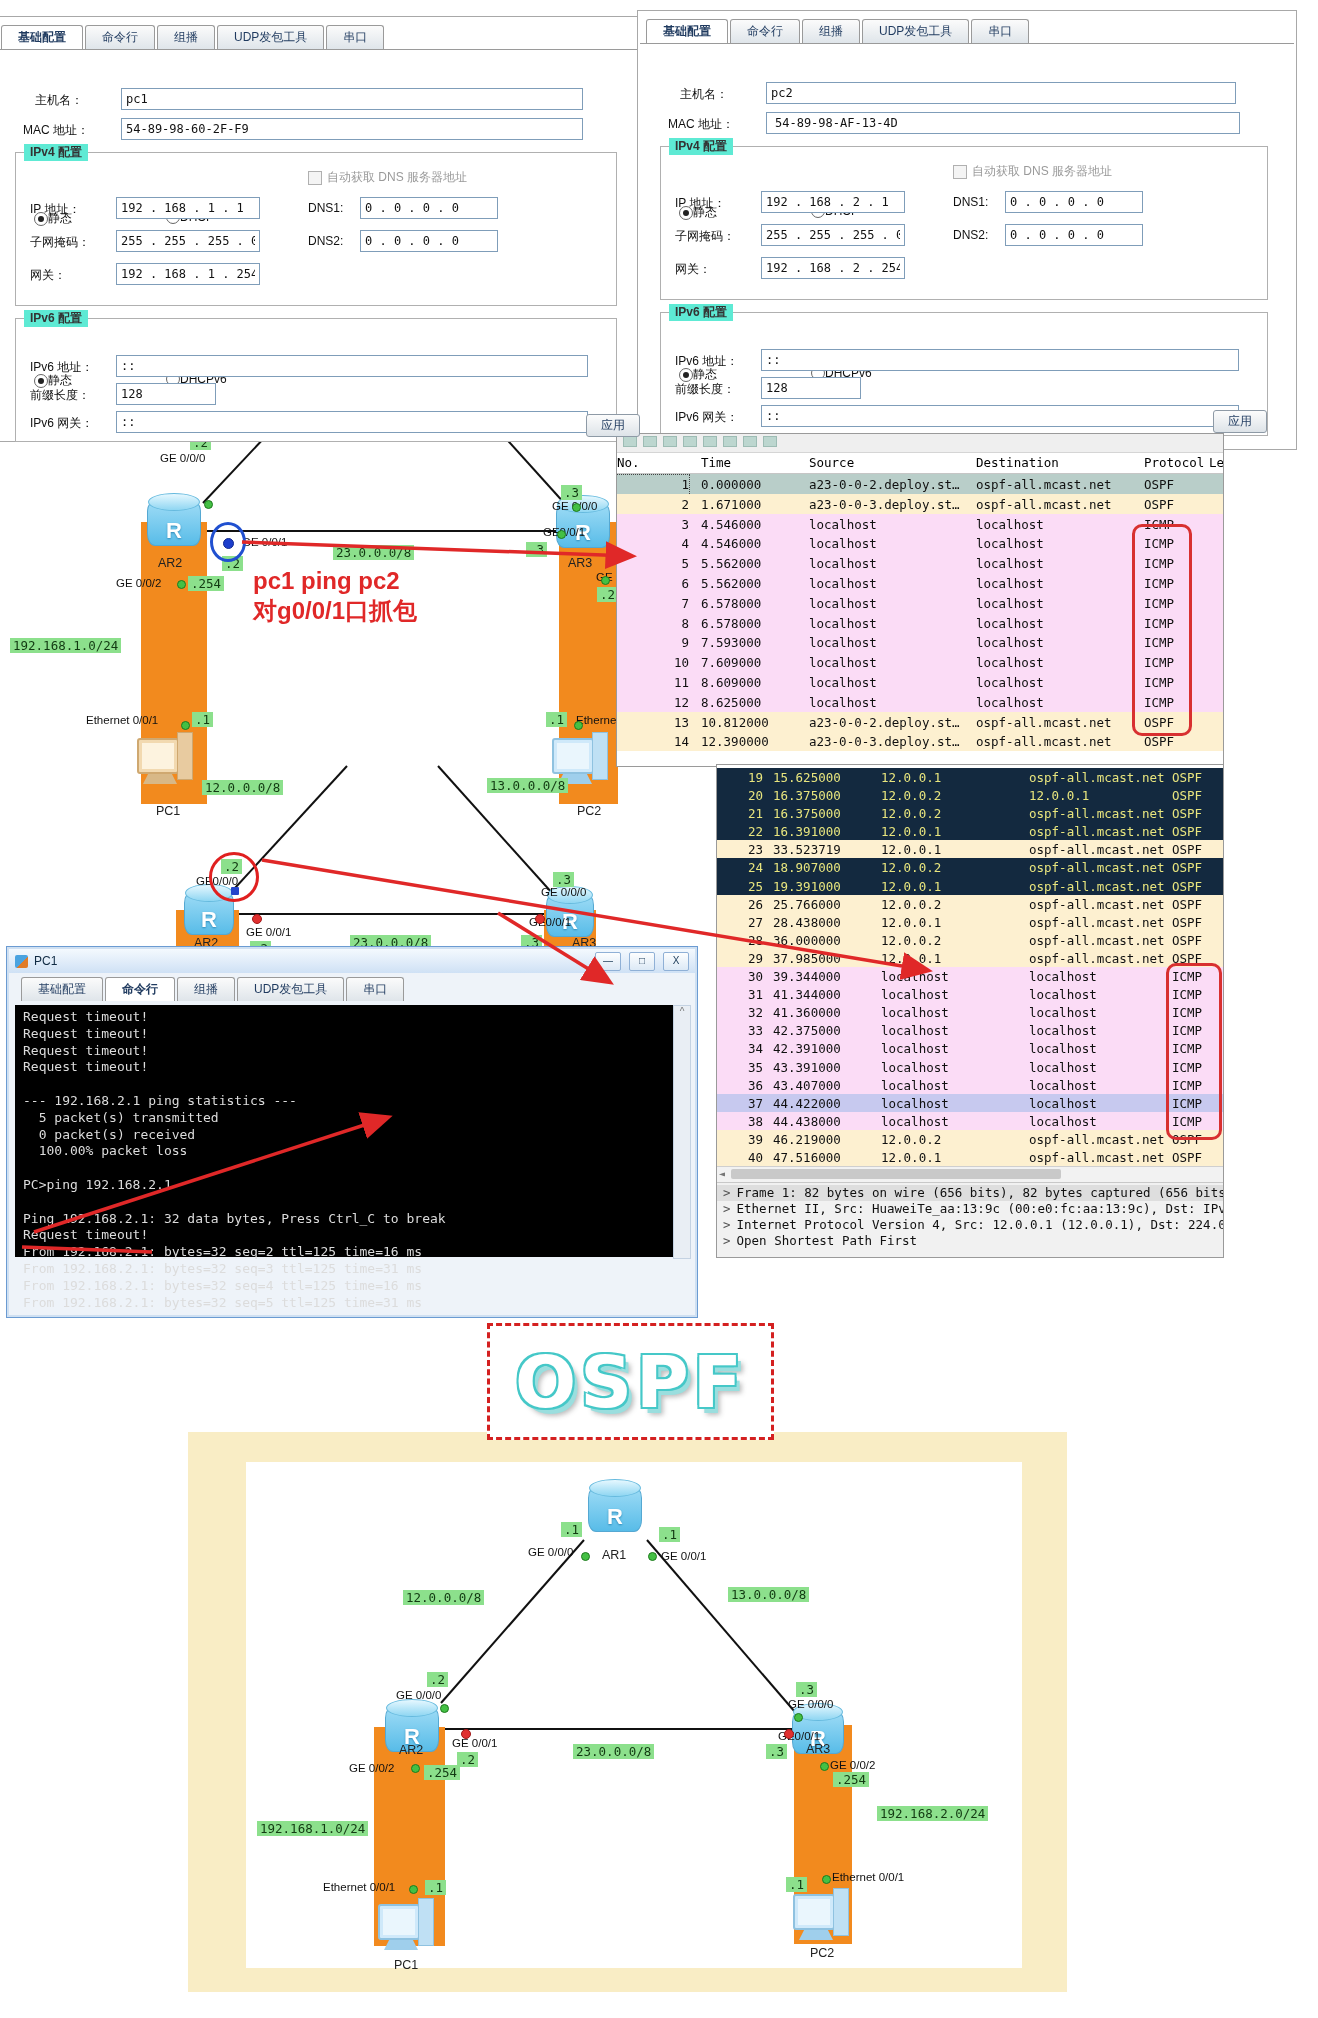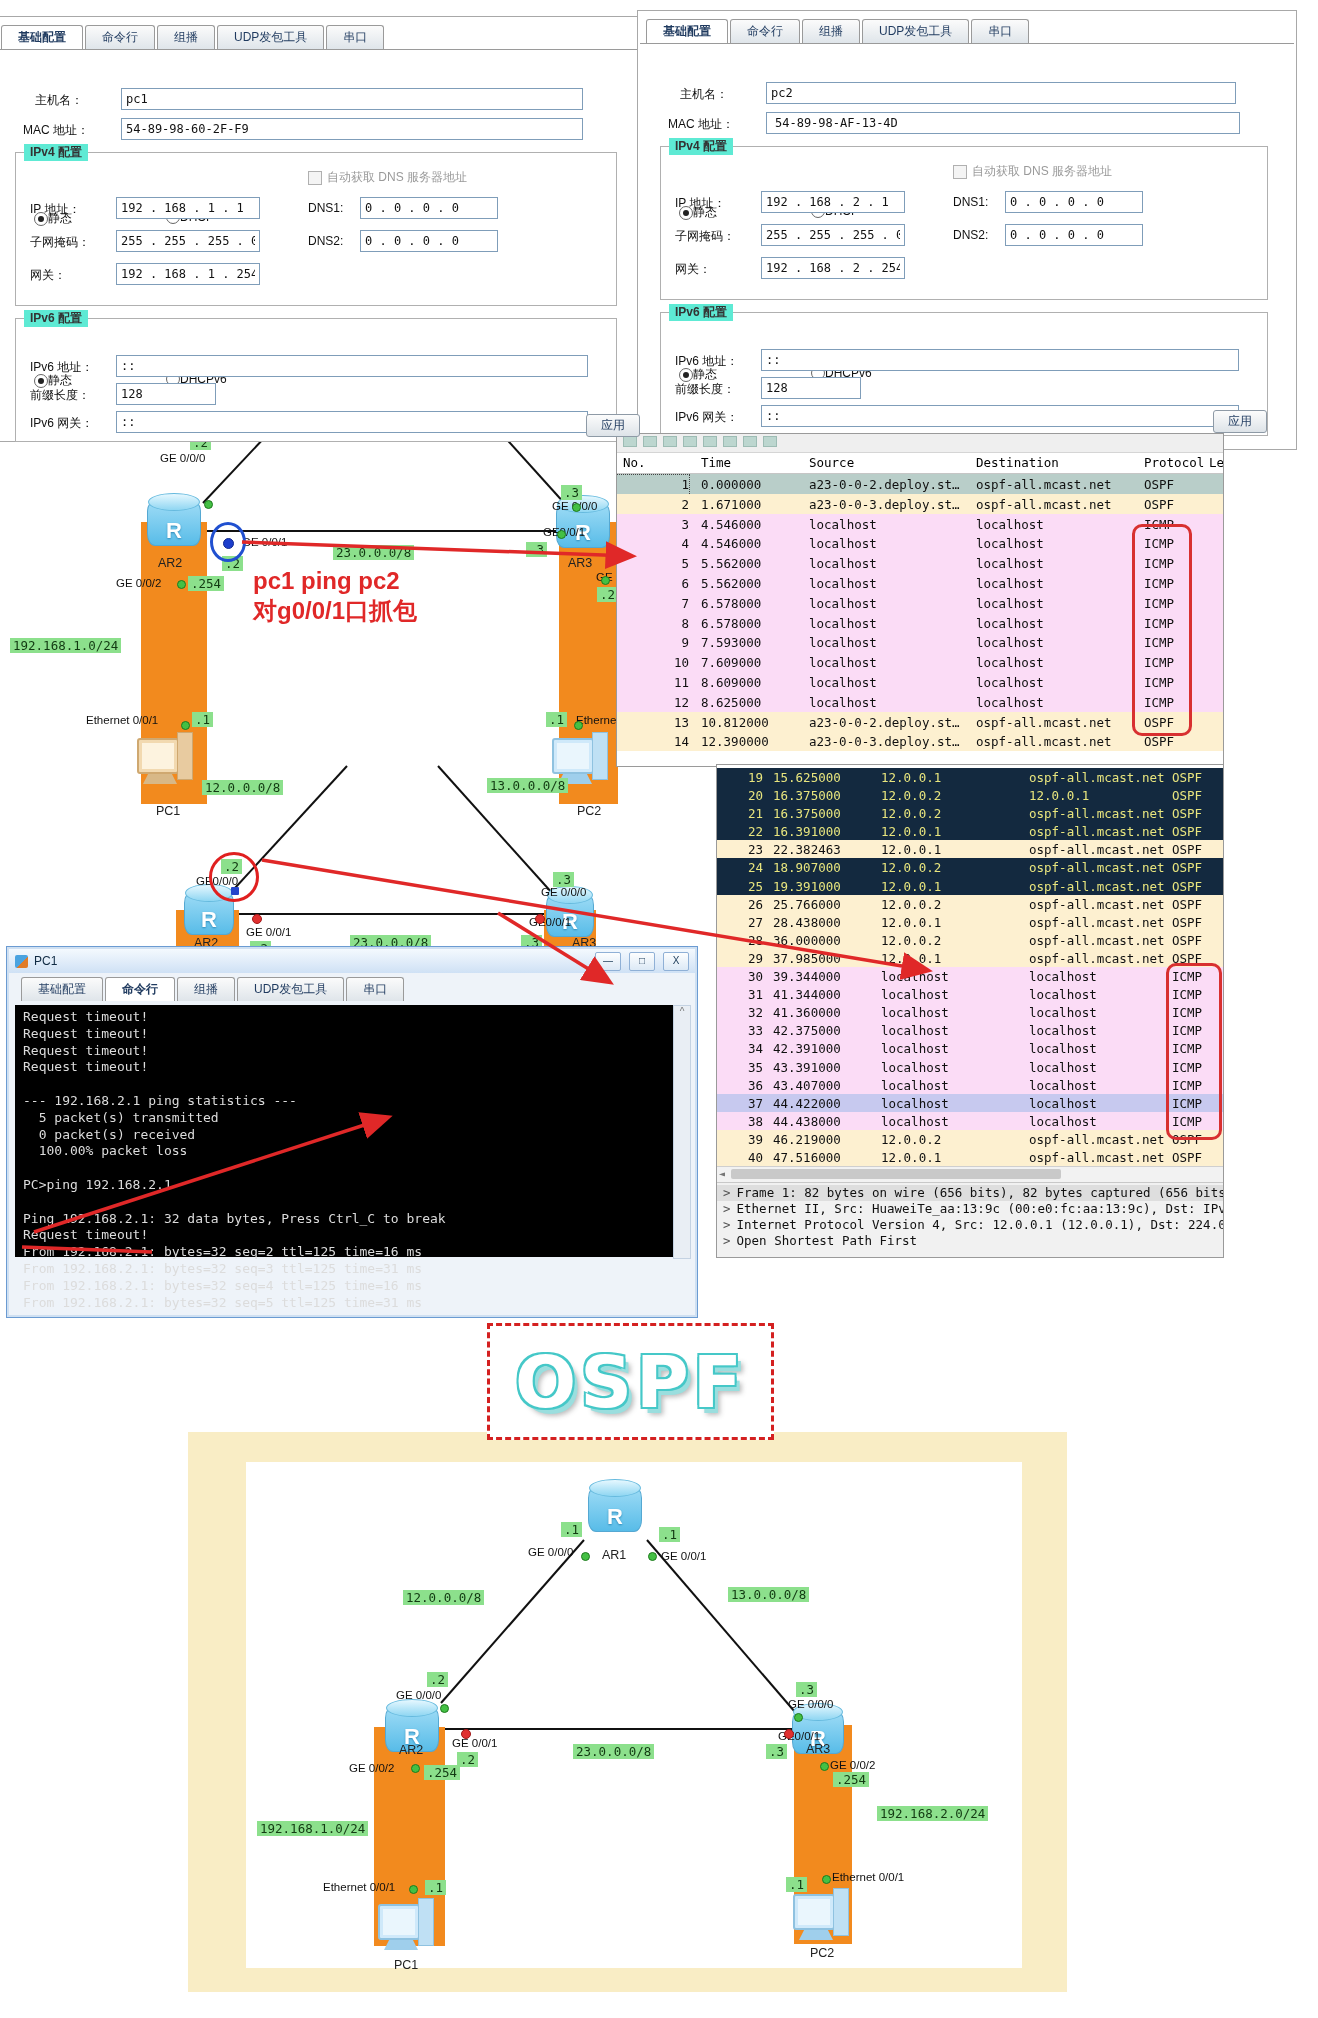--- a/index.html
+++ b/index.html
@@ -408,21 +408,21 @@
         <span></span>
         <span></span>
         <span></span>
         <span></span>
         <span></span>
         <span></span>
         <span></span>
         <span></span>
       </div>
     <div class="ws-header">
-      <span style="left:6px;">No.</span>
+      <span style="left:0;">No.</span>
       <span style="left:84px;">Time</span>
       <span style="left:192px;">Source</span>
       <span style="left:359px;">Destination</span>
       <span style="left:527px;">Protocol</span>
       <span style="left:592px;">Le</span>
     </div>
     <div class="ws-rows">
         <div class="prow sel">
           <span class="c n">1</span>
           <span class="c t">0.000000</span>
@@ -550,21 +550,21 @@
         </div>
         <div class="prow dark">
           <span class="c n">22</span>
           <span class="c t">16.391000</span>
           <span class="c s">12.0.0.1</span>
           <span class="c d">ospf-all.mcast.net</span>
           <span class="c p">OSPF</span>
         </div>
         <div class="prow ospf">
           <span class="c n">23</span>
-          <span class="c t">22.382463</span>
+          <span class="c t">33.523719</span>
           <span class="c s">12.0.0.1</span>
           <span class="c d">ospf-all.mcast.net</span>
           <span class="c p">OSPF</span>
         </div>
         <div class="prow dark">
           <span class="c n">24</span>
           <span class="c t">18.907000</span>
           <span class="c s">12.0.0.2</span>
           <span class="c d">ospf-all.mcast.net</span>
           <span class="c p">OSPF</span>

